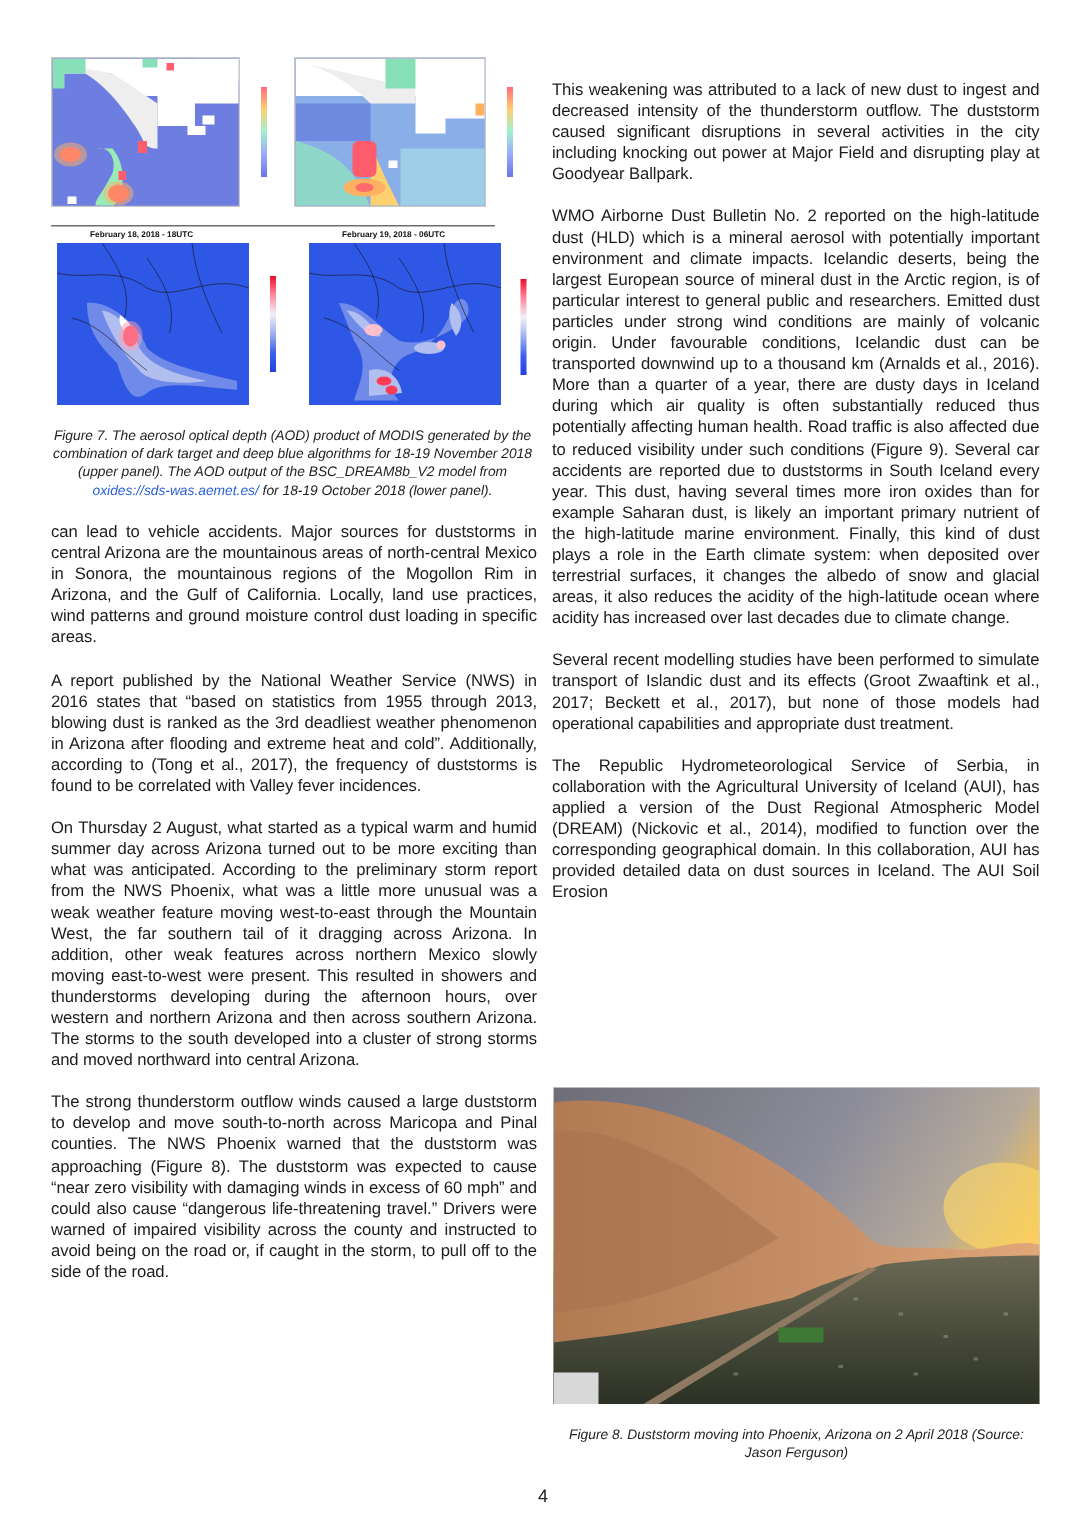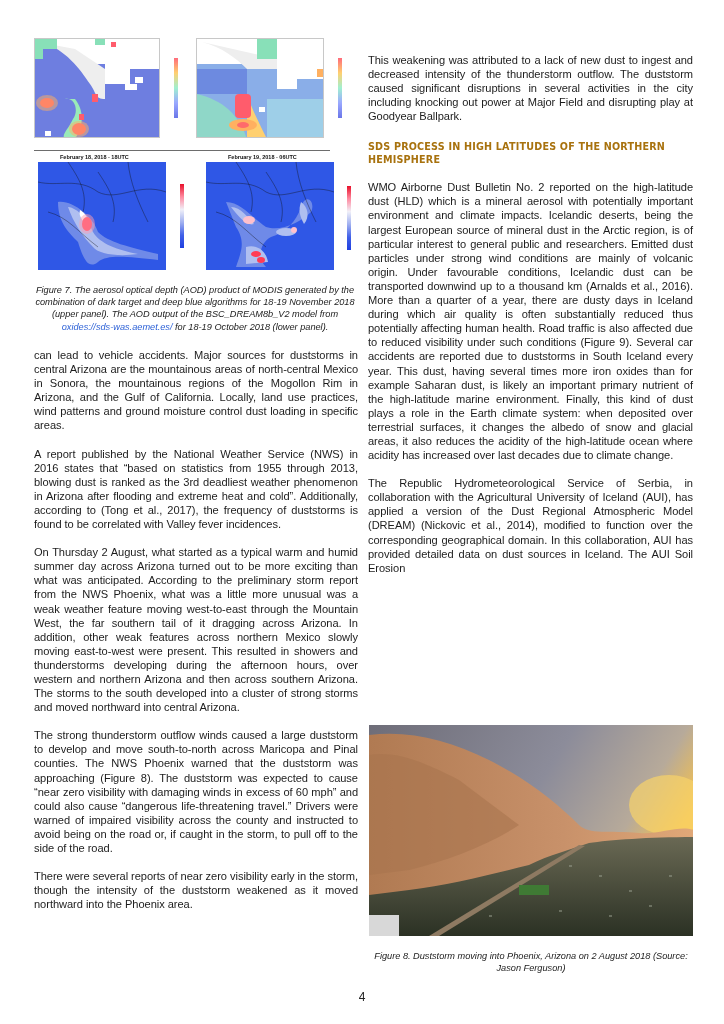--- a/index.html
+++ b/index.html
@@ -157,27 +157,26 @@
 
 <div class="fig-caption fig7-caption">
   <span>Figure 7. The aerosol optical depth (AOD) product of MODIS generated by the combination of dark target and deep blue algorithms for 18-19 November 2018 (upper panel). The AOD output of the BSC_DREAM8b_V2 model from </span><span class="link">oxides://sds-was.aemet.es/</span><span> for 18-19 October 2018 (lower panel).</span>
 </div>
 
 <div class="left-text">
   <p class="body">can lead to vehicle accidents. Major sources for duststorms in central Arizona are the mountainous areas of north-central Mexico in Sonora, the mountainous regions of the Mogollon Rim in Arizona, and the Gulf of California. Locally, land use practices, wind patterns and ground moisture control dust loading in specific areas.</p>
   <p class="body">A report published by the National Weather Service (NWS) in 2016 states that “based on statistics from 1955 through 2013, blowing dust is ranked as the 3rd deadliest weather phenomenon in Arizona after flooding and extreme heat and cold”. Additionally, according to (Tong et al., 2017), the frequency of duststorms is found to be correlated with Valley fever incidences.</p>
   <p class="body">On Thursday 2 August, what started as a typical warm and humid summer day across Arizona turned out to be more exciting than what was anticipated. According to the preliminary storm report from the NWS Phoenix, what was a little more unusual was a weak weather feature moving west-to-east through the Mountain West, the far southern tail of it dragging across Arizona. In addition, other weak features across northern Mexico slowly moving east-to-west were present. This resulted in showers and thunderstorms developing during the afternoon hours, over western and northern Arizona and then across southern Arizona. The storms to the south developed into a cluster of strong storms and moved northward into central Arizona.</p>
   <p class="body">The strong thunderstorm outflow winds caused a large duststorm to develop and move south-to-north across Maricopa and Pinal counties. The NWS Phoenix warned that the duststorm was approaching (Figure 8). The duststorm was expected to cause “near zero visibility with damaging winds in excess of 60 mph” and could also cause “dangerous life-threatening travel.” Drivers were warned of impaired visibility across the county and instructed to avoid being on the road or, if caught in the storm, to pull off to the side of the road.</p>
-  <p class="body">There were several reports of near zero visibility early in the storm, though the intensity of the duststorm weakened as it moved northward into the Phoenix area.</p>
 </div>
 
 <div class="right-text">
   <p class="body">This weakening was attributed to a lack of new dust to ingest and decreased intensity of the thunderstorm outflow. The duststorm caused significant disruptions in several activities in the city including knocking out power at Major Field and disrupting play at Goodyear Ballpark.</p>
-  <h2 class="section">SDS PROCESS IN HIGH LATITUDES OF THE NORTHERN HEMISPHERE</h2>
   <p class="body">WMO Airborne Dust Bulletin No. 2 reported on the high-latitude dust (HLD) which is a mineral aerosol with potentially important environment and climate impacts. Icelandic deserts, being the largest European source of mineral dust in the Arctic region, is of particular interest to general public and researchers. Emitted dust particles under strong wind conditions are mainly of volcanic origin. Under favourable conditions, Icelandic dust  can be transported downwind up to a thousand km (Arnalds et al., 2016). More than a quarter of a year, there are dusty days in Iceland during which air quality is often substantially reduced thus potentially affecting human health. Road traffic is also affected due to reduced visibility under such conditions (Figure 9). Several car accidents are reported due to duststorms in South Iceland every year. This dust, having several times more iron oxides than for example Saharan dust, is likely an important primary nutrient of the high-latitude marine environment. Finally, this kind of dust plays a role in the Earth climate system: when deposited over terrestrial surfaces, it changes the albedo of snow and glacial areas, it also reduces the acidity of the high-latitude ocean where acidity has increased over last decades due to climate change.</p>
+  <p class="body">Several recent modelling studies have been performed to simulate transport of Islandic dust and its effects (Groot Zwaaftink et al., 2017; Beckett et al., 2017), but none of those models had operational capabilities and appropriate dust treatment.</p>
   <p class="body">The Republic Hydrometeorological Service of Serbia, in collaboration with the Agricultural University of Iceland (AUI), has applied a version of the Dust Regional Atmospheric Model (DREAM) (Nickovic et al., 2014), modified to function over the corresponding geographical domain. In this collaboration, AUI has provided detailed data on dust sources in Iceland. The AUI Soil Erosion</p>
 </div>
 
 <div class="photo">
   <svg width="324" height="211" viewBox="0 0 324 211">
     <defs>
       <linearGradient id="sky" x1="0" y1="0" x2="1" y2="0.4">
         <stop offset="0" stop-color="#6e6d78"></stop>
         <stop offset="0.55" stop-color="#8c8c9a"></stop>
         <stop offset="0.85" stop-color="#b7aa9a"></stop>
@@ -207,15 +206,15 @@
       <rect x="260" y="165" width="3" height="2"></rect>
         <rect x="280" y="180" width="3" height="2"></rect>
       <rect x="240" y="190" width="3" height="2"></rect>
         <rect x="190" y="185" width="3" height="2"></rect>
       <rect x="300" y="150" width="3" height="2"></rect>
         <rect x="120" y="190" width="3" height="2"></rect>
     </g>
   </svg>
 </div>
 
-<div class="fig-caption fig8-caption">Figure 8. Duststorm moving into Phoenix, Arizona on 2 August 2018 (Source: Jason Ferguson)</div>
+<div class="fig-caption fig8-caption">Figure 8. Duststorm moving into Phoenix, Arizona on 2 April 2018 (Source: Jason Ferguson)</div>
 
 <div class="page-number">4</div>
 
 </body></html>

